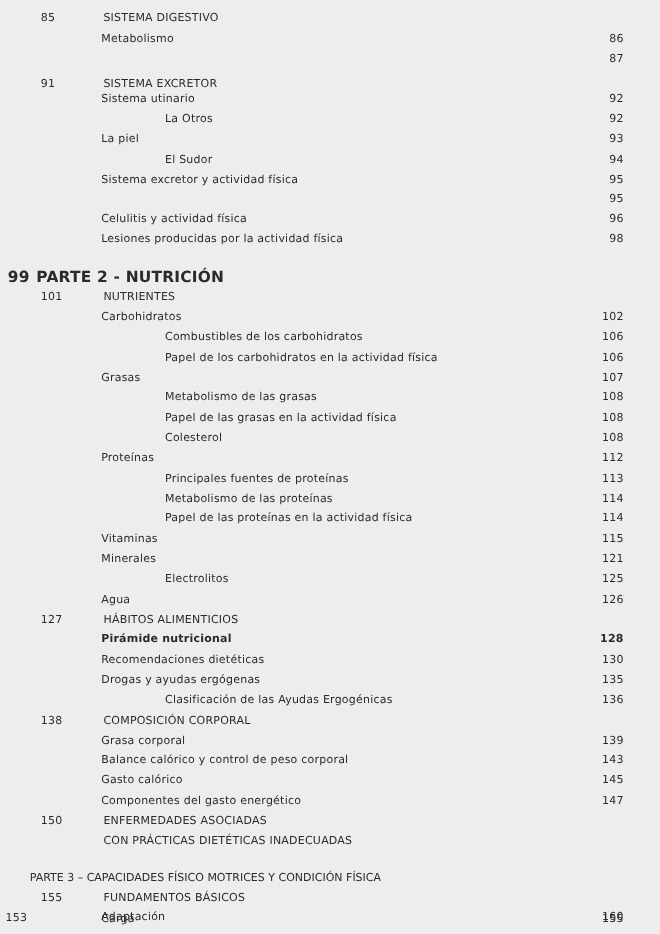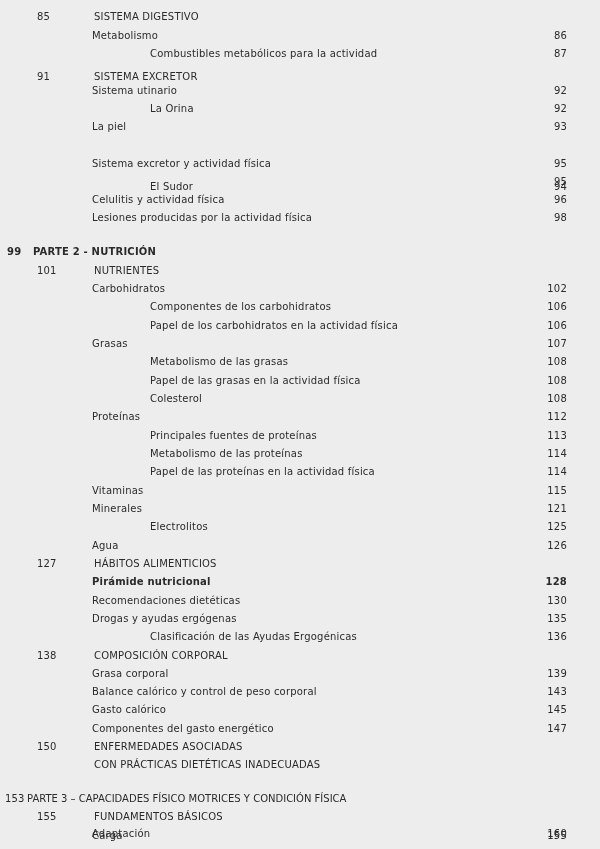--- a/index.html
+++ b/index.html
@@ -5,66 +5,65 @@
   html,body{margin:0;padding:0;}
   body{width:600px;height:849px;background:#ededed;position:relative;overflow:hidden;
     font-family:"DejaVu Sans",sans-serif;color:#2a2a2a;}
   .row{position:absolute;left:0;width:600px;height:18px;font-size:10px;line-height:18px;letter-spacing:0.2px;}
   .num-left{position:absolute;left:37px;}
   .title{position:absolute;}
   .l0{left:94px;}
   .l1{left:92px;}
   .l2{left:150px;}
   .page{position:absolute;right:33px;text-align:right;}
-  .part{font-weight:bold;font-size:10px;}
+  .part{font-weight:bold;font-size:14px;}
   .part .num-left{left:7px;}
   .part .title{left:33px;}
-  .part3 .num-left{left:5px;}
+  .part3 .num-left{left:5px;margin-top:36px;}
   .part3 .title{left:27px;letter-spacing:0;}
 </style>
 </head>
 <body>
 
 <div id="toc">
     <div class="row " style="top: 8px;">
       <span class="num-left">85</span>
       <span class="title l0">SISTEMA DIGESTIVO</span>
       <span class="page"></span>
     </div>
     <div class="row " style="top: 27px;">
       <span class="num-left"></span>
       <span class="title l1">Metabolismo</span>
       <span class="page">86</span>
     </div>
     <div class="row " style="top: 45px;">
       <span class="num-left"></span>
-      <span class="title l2">Combustibles metabólicos para la actividad</span>
       <span class="page">87</span>
     </div>
     <div class="row " style="top: 68px; padding-left: 48px;">
       <span class="num-left">91</span>
       <span class="title l0">SISTEMA EXCRETOR</span>
       <span class="page"></span>
     </div>
     <div class="row " style="top: 82px;">
       <span class="num-left"></span>
       <span class="title l1">Sistema utinario</span>
       <span class="page">92</span>
     </div>
     <div class="row " style="top: 100px;">
       <span class="num-left"></span>
-      <span class="title l2">La Orina</span>
+      <span class="title l2">La Otros</span>
       <span class="page">92</span>
     </div>
     <div class="row " style="top: 118px;">
       <span class="num-left"></span>
       <span class="title l1">La piel</span>
       <span class="page">93</span>
     </div>
-    <div class="row " style="top: 137px; margin-top: 41px;">
+    <div class="row " style="top: 137px;">
       <span class="num-left"></span>
       <span class="title l2">El Sudor</span>
       <span class="page">94</span>
     </div>
     <div class="row " style="top: 155px;">
       <span class="num-left"></span>
       <span class="title l1">Sistema excretor y actividad física</span>
       <span class="page">95</span>
     </div>
     <div class="row " style="top: 173px;">
@@ -91,21 +90,21 @@
       <span class="title l0">NUTRIENTES</span>
       <span class="page"></span>
     </div>
     <div class="row " style="top: 280px;">
       <span class="num-left"></span>
       <span class="title l1">Carbohidratos</span>
       <span class="page">102</span>
     </div>
     <div class="row " style="top: 298px;">
       <span class="num-left"></span>
-      <span class="title l2">Componentes de los carbohidratos</span>
+      <span class="title l2">Combustibles de los carbohidratos</span>
       <span class="page">106</span>
     </div>
     <div class="row " style="top: 317px;">
       <span class="num-left"></span>
       <span class="title l2">Papel de los carbohidratos en la actividad física</span>
       <span class="page">106</span>
     </div>
     <div class="row " style="top: 335px;">
       <span class="num-left"></span>
       <span class="title l1">Grasas</span>

